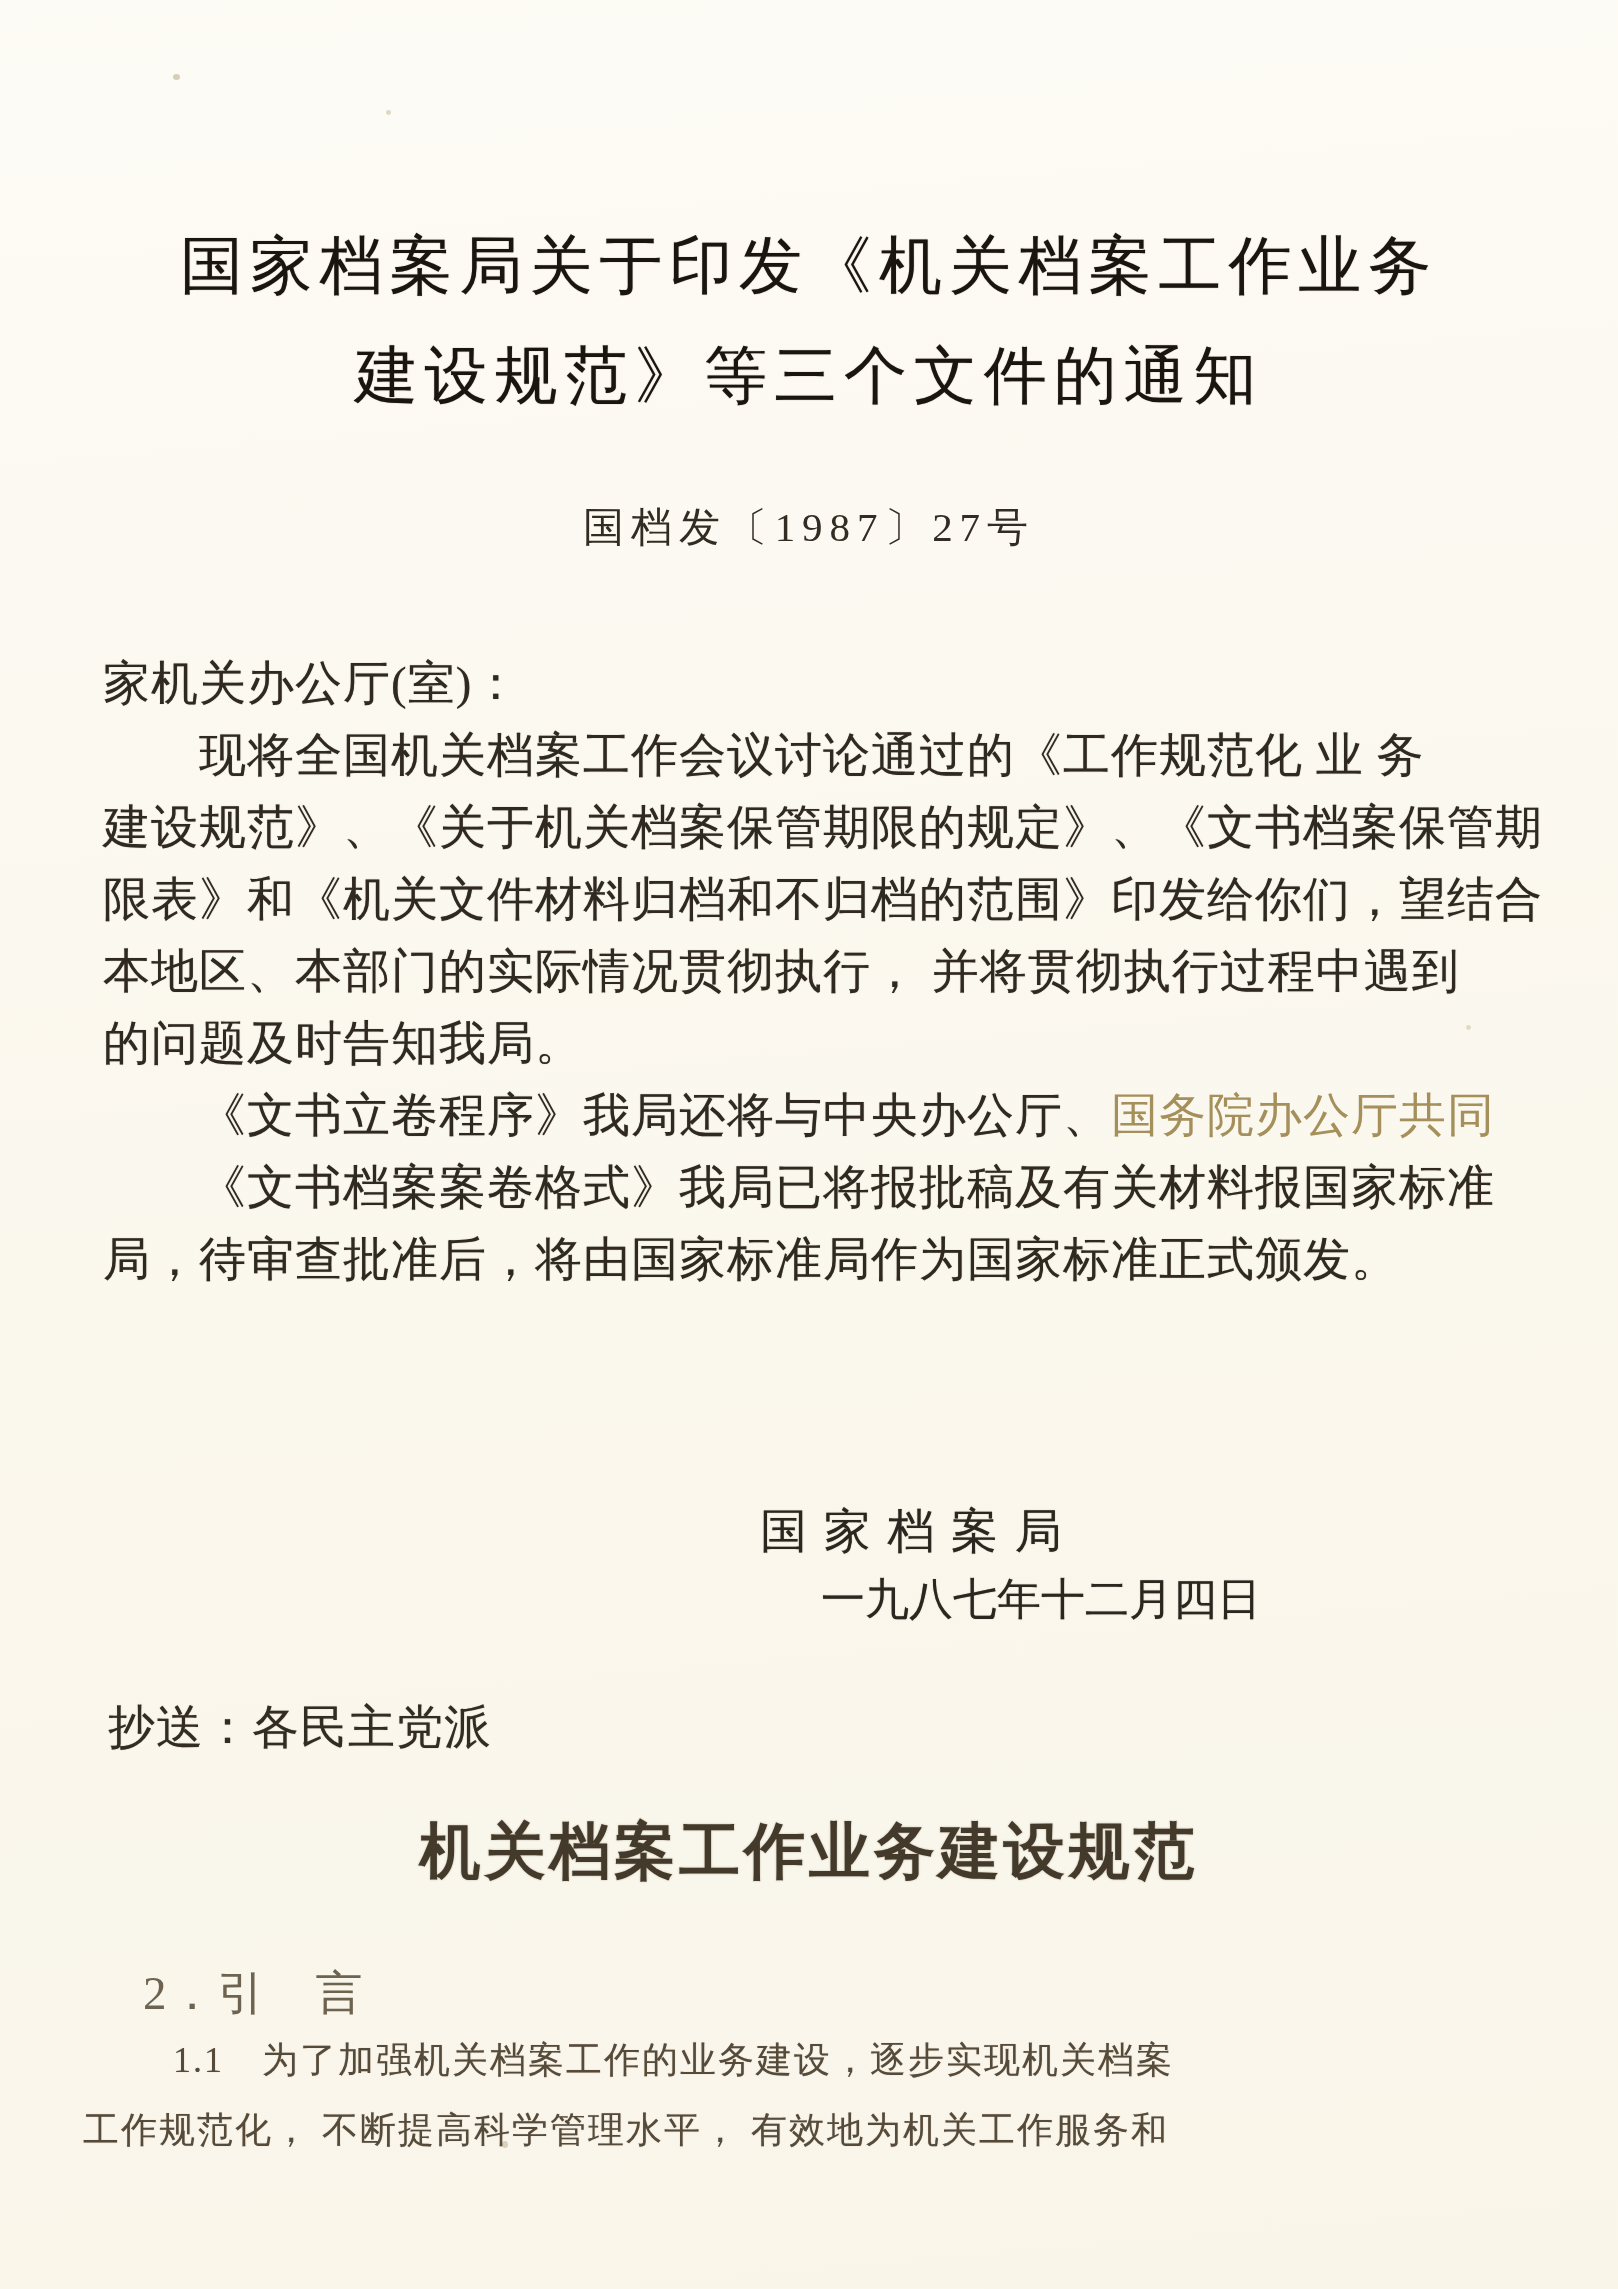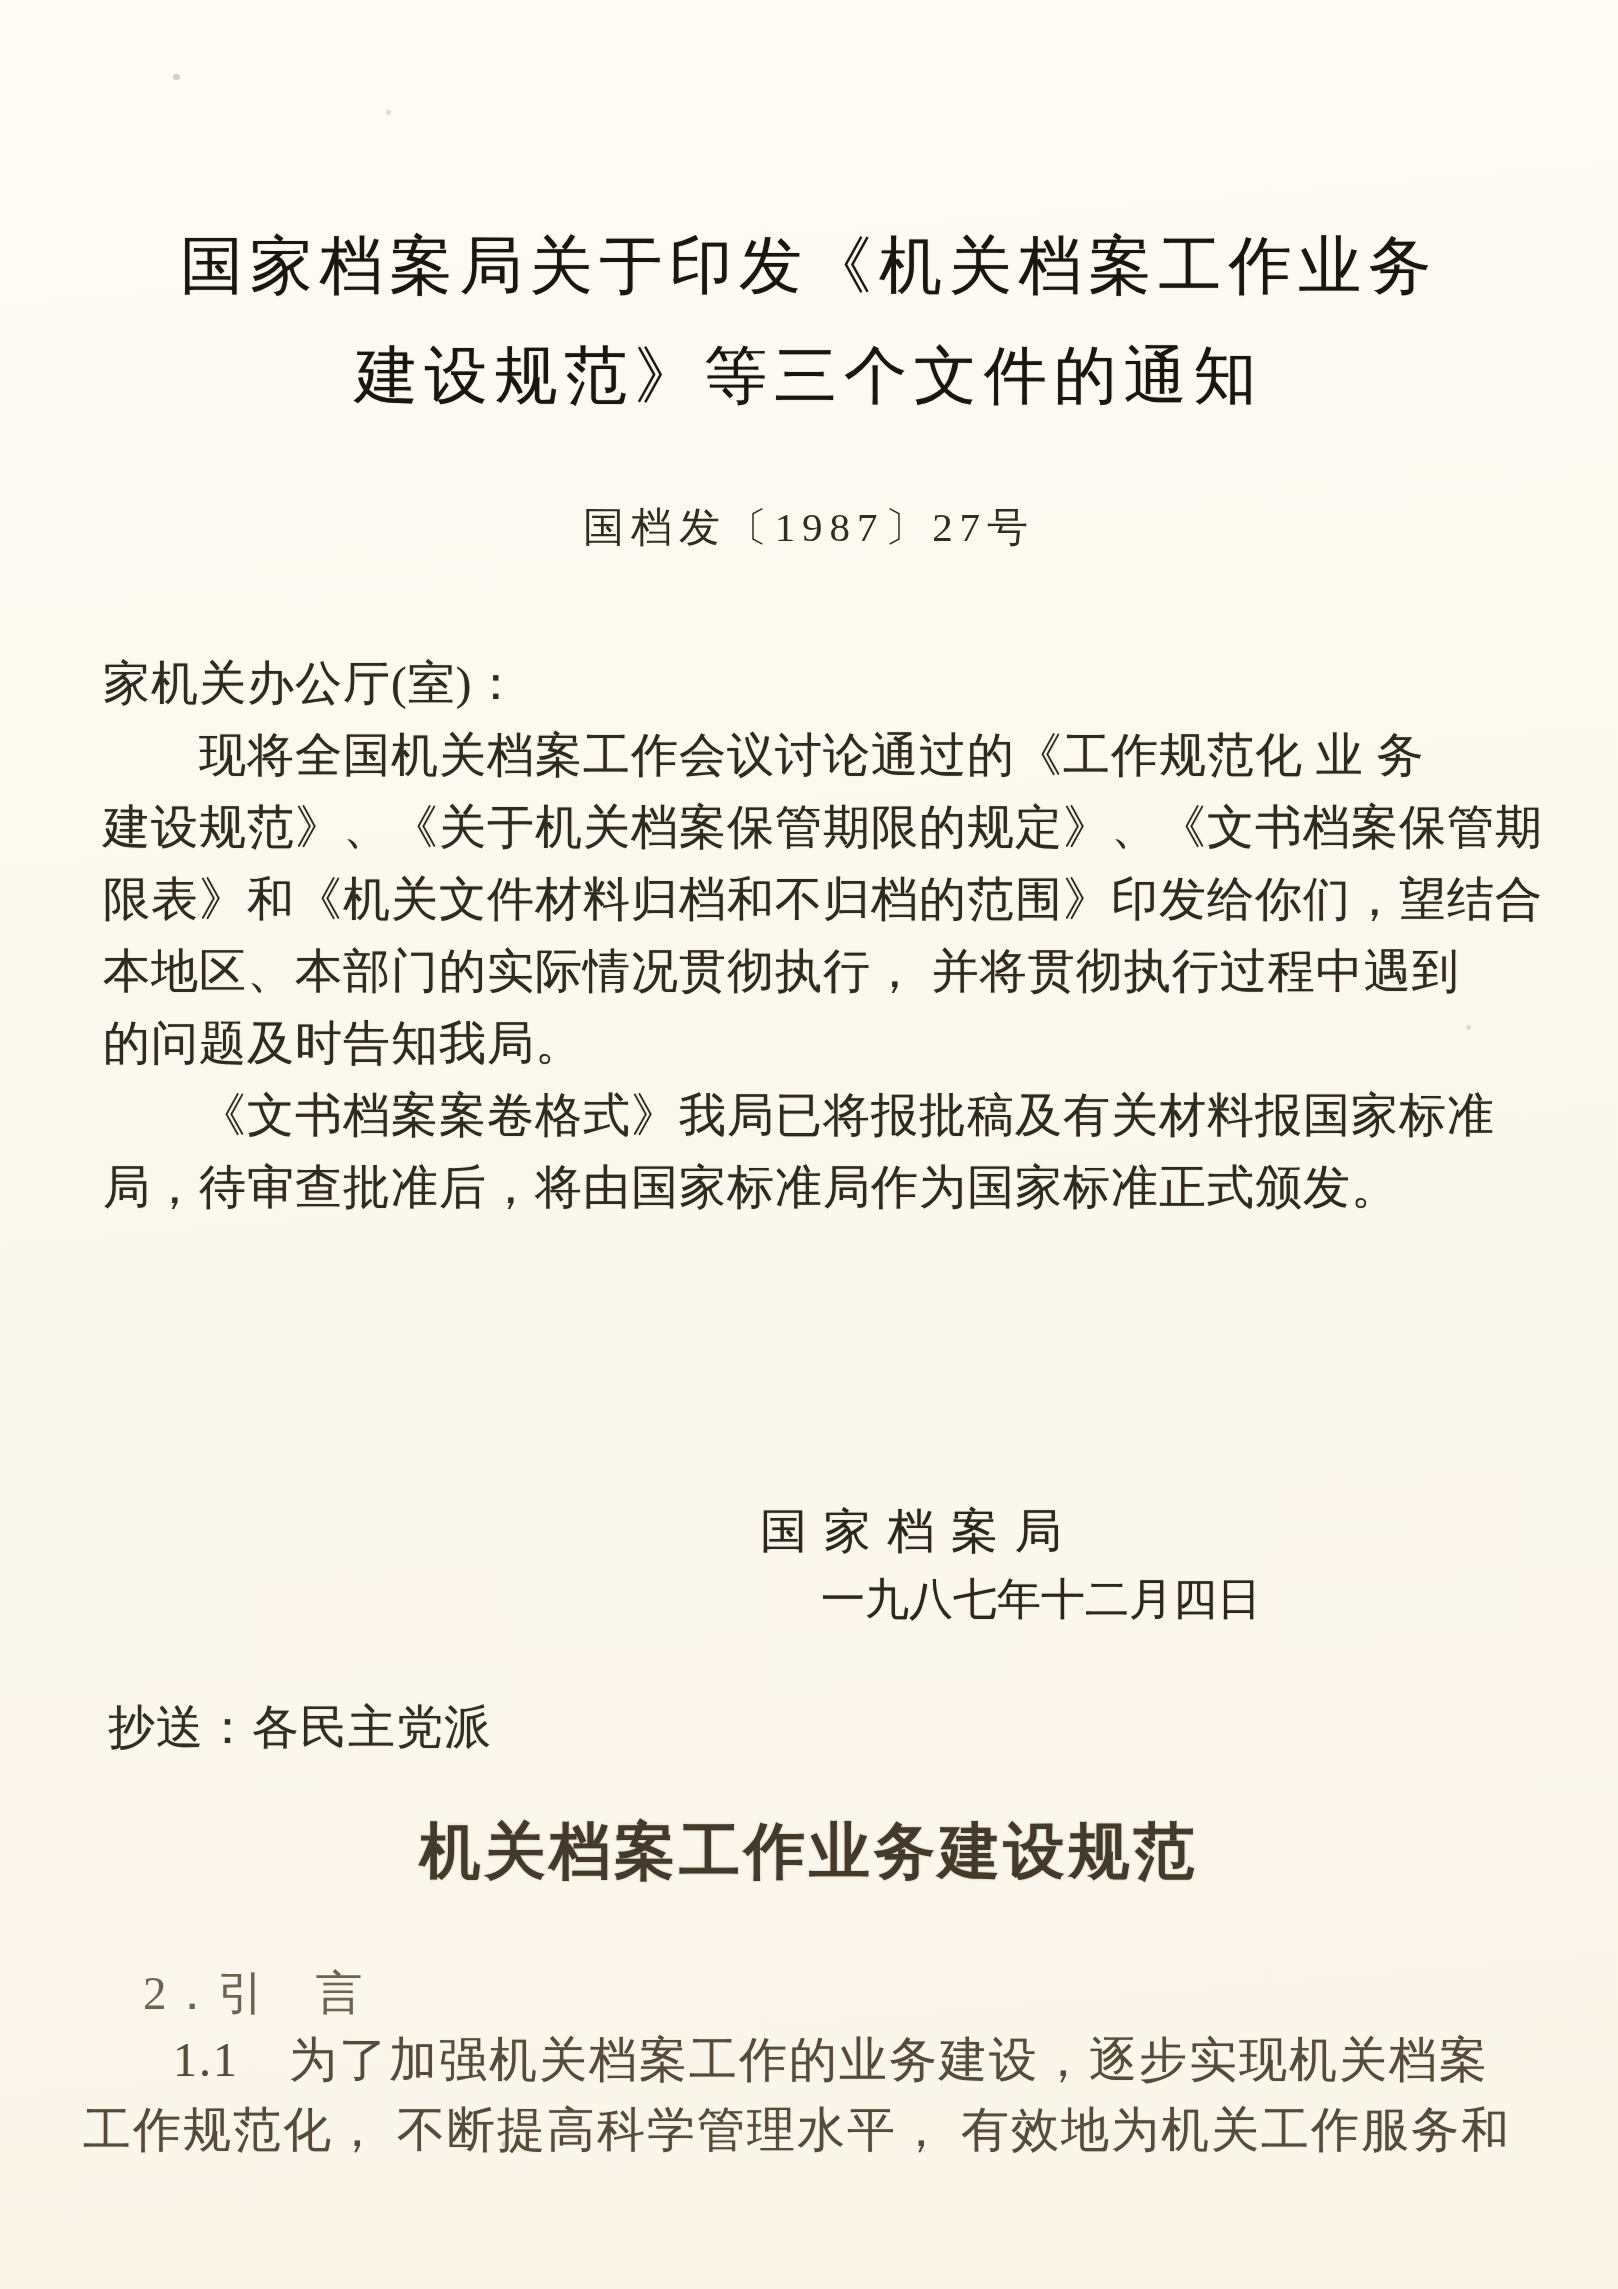--- a/index.html
+++ b/index.html
@@ -116,21 +116,21 @@
     font-size: 47px;
     letter-spacing: 2px;
     color: #6e6350;
     white-space: nowrap;
   }
   .section-1-1 {
     position: absolute;
     top: 2025px;
     left: 83px;
     width: 1460px;
-    font-size: 48px;
+    font-size: 36px;
     letter-spacing: 2px;
     line-height: 70px;
     color: #564a3a;
     text-shadow: 0 0 1px rgba(80, 65, 40, 0.35);
     white-space: nowrap;
   }
   .pline { height: 70px; }
   .pline.indent11 { padding-left: 90px; }
 </style>
 </head>
@@ -150,20 +150,23 @@
 
   <div class="doc-number">国档发〔1987〕27号</div>
 
   <div class="notice-body">
     <div class="bline">家机关办公厅(室)：</div>
     <div class="bline indent">现将全国机关档案工作会议讨论通过的《工作规范化 业 务</div>
     <div class="bline">建设规范》、《关于机关档案保管期限的规定》、《文书档案保管期</div>
     <div class="bline">限表》和《机关文件材料归档和不归档的范围》印发给你们，望结合</div>
     <div class="bline">本地区、本部门的实际情况贯彻执行， 并将贯彻执行过程中遇到</div>
     <div class="bline">的问题及时告知我局。</div>
+    <div class="bline indent">
+      <span>《文书立卷程序》我局还将与中央办公厅、</span><span class="faded">国务院办公厅共同</span>
+    </div>
     <div class="bline indent">《文书档案案卷格式》我局已将报批稿及有关材料报国家标准</div>
     <div class="bline">局，待审查批准后，将由国家标准局作为国家标准正式颁发。</div>
   </div>
 
   <div class="signature-org">国家档案局</div>
   <div class="signature-date">一九八七年十二月四日</div>
 
   <div class="cc-note">抄送：各民主党派</div>
 
   <div class="attachment-title">机关档案工作业务建设规范</div>

